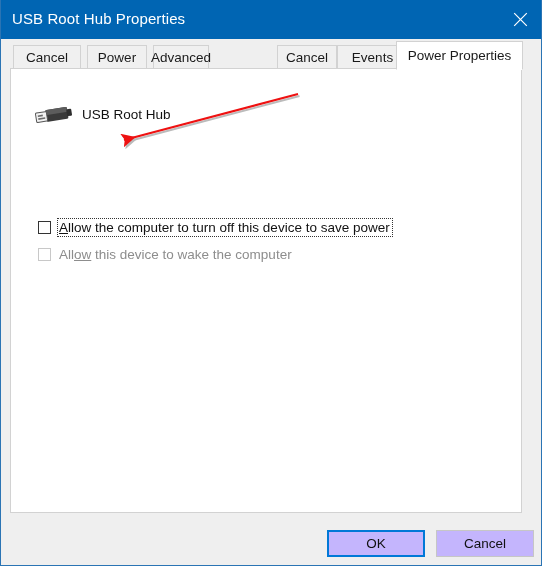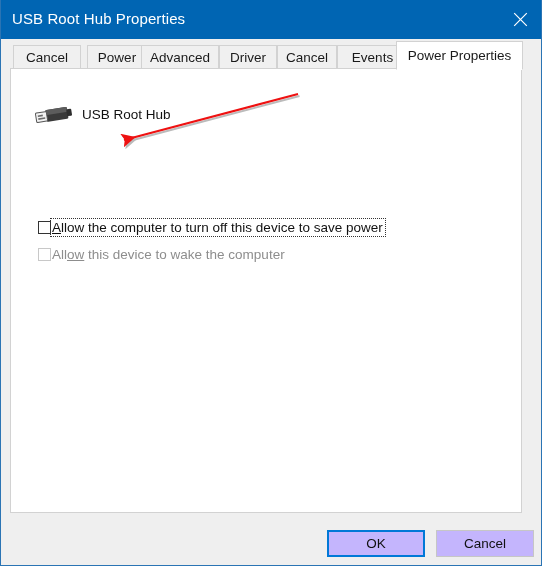--- a/index.html
+++ b/index.html
@@ -145,20 +145,21 @@
     flex: 0 0 auto;
     cursor: default;
   }
   .checkbox.disabled {
     border-color: #c8c8c8;
     background: #ffffff;
     cursor: default;
   }
 
   .cb-label {
+    margin-left: 7px;
     font-size: 13.5px;
     color: #111111;
     white-space: nowrap;
     padding: 1px 2px 1px 1px;
     cursor: default;
   }
   .cb-label.focused {
     outline: 1px dotted #333333;
     outline-offset: 0px;
   }
@@ -213,22 +214,21 @@
         <svg width="15" height="15" viewBox="0 0 15 15">
           <path d="M1.2 1.2 L13.8 13.8 M13.8 1.2 L1.2 13.8" stroke="#ffffff" stroke-width="1.2" fill="none"></path>
         </svg>
       </span>
     </div>
   </div>
 
   <div class="tabstrip" id="tabstrip">
       <div class="tab" style="left: 12px; width: 68px;">Cancel</div>
       <div class="tab" style="left: 80px; width: 60px; margin-left: 6px;">Power</div>
-      <div class="tab" style="left: 140px; width: 78px;">Advanced</div>
-      <div class="tab" style="left: 218px; width: 58px;">Driver</div>
+      <div class="tab" style="left: 152px; width: 56px;">Advanced</div>
       <div class="tab" style="left: 276px; width: 60px;">Cancel</div>
       <div class="tab" style="left: 336px; width: 71px;">Events</div>
       <div class="tab selected" style="left: 395px; width: 127px;">Power Properties</div>
     </div>
 
   <div class="content-panel">
 
     <div class="device-row">
       <span class="usb-icon">
         <svg width="46" height="28" viewBox="0 0 46 28">

